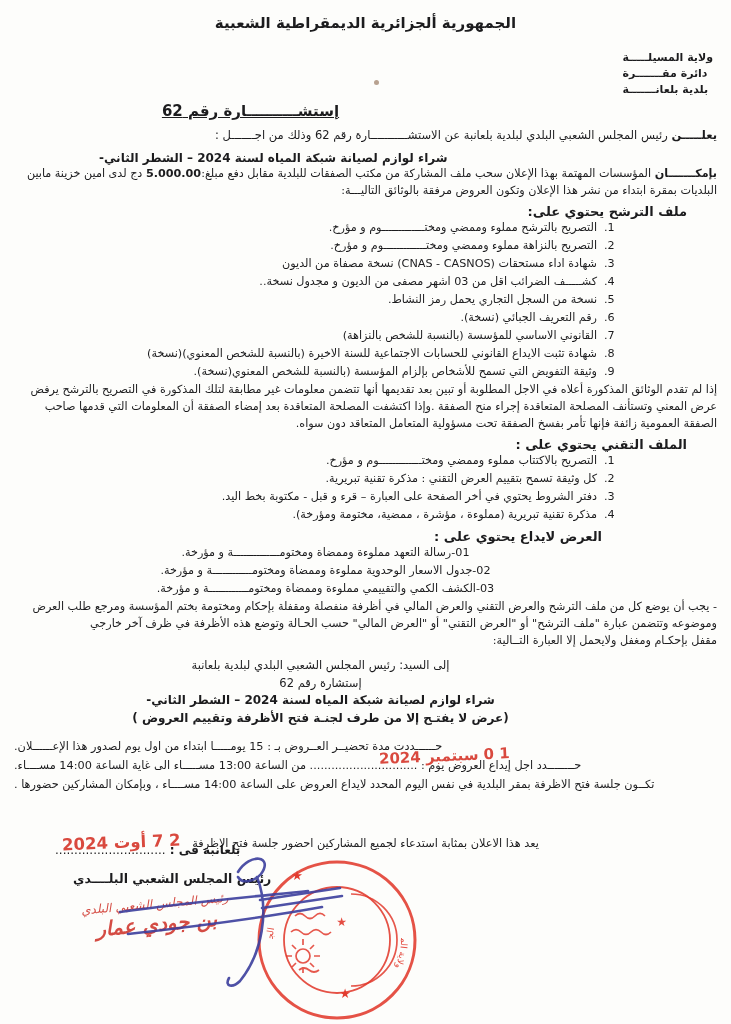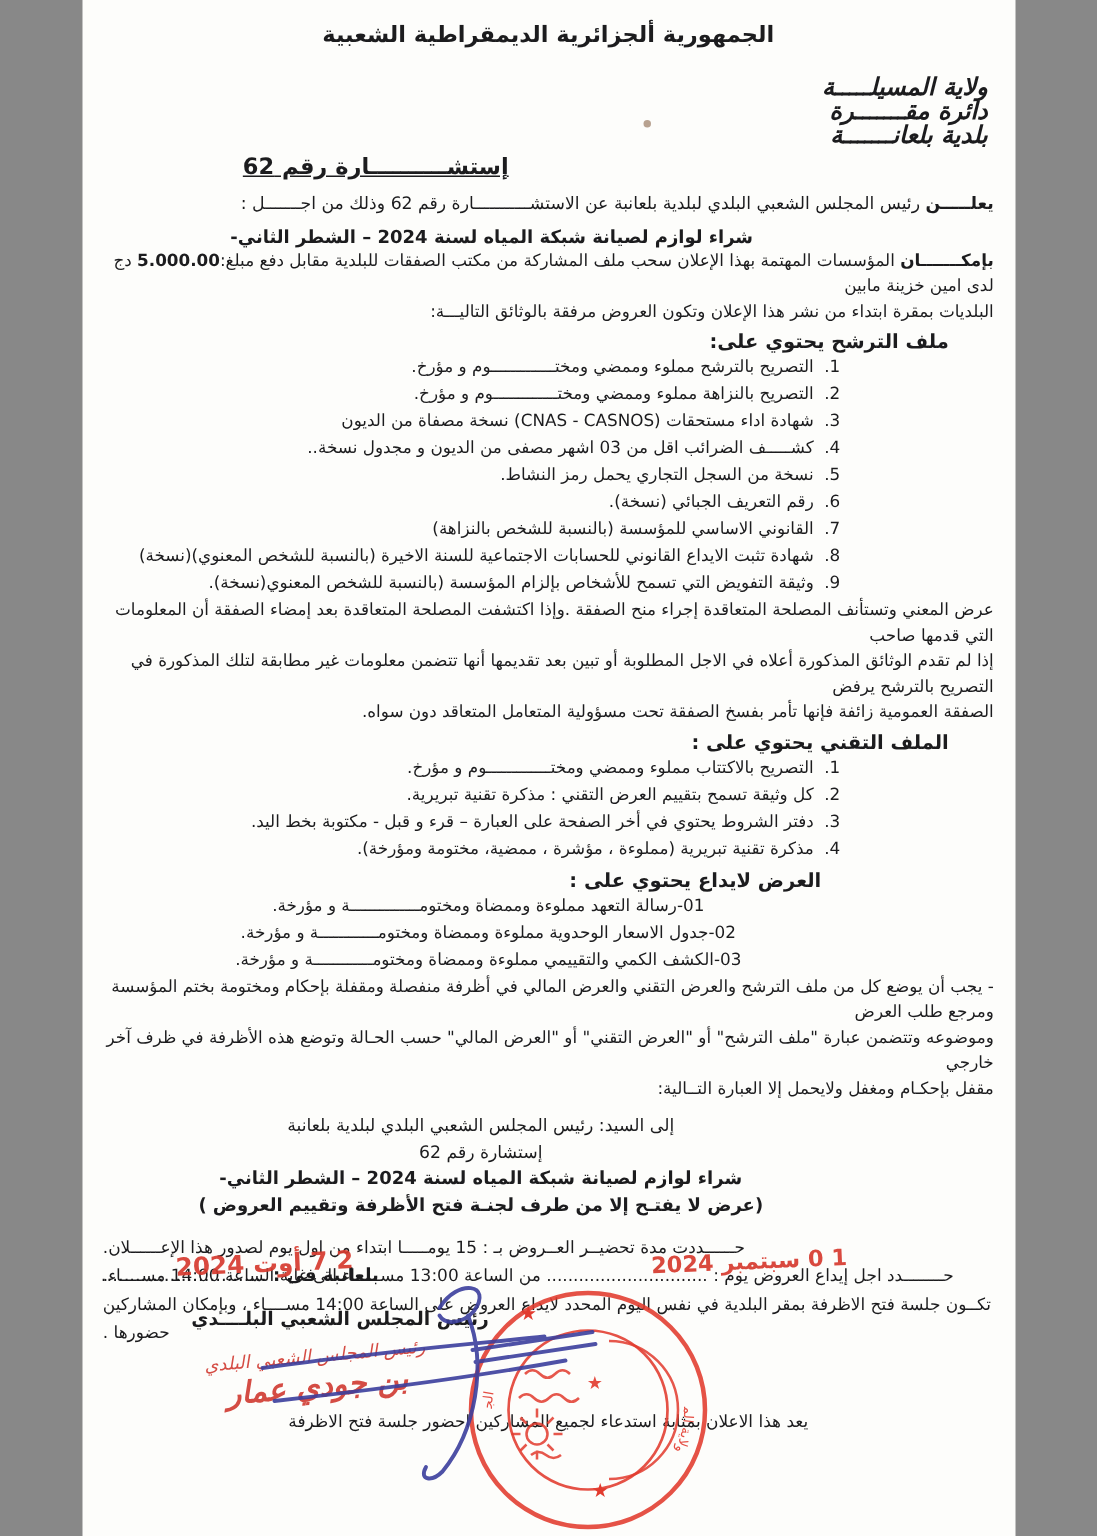--- a/index.html
+++ b/index.html
@@ -1,24 +1,24 @@
 <!DOCTYPE html>
 <html lang="ar" dir="rtl"><head>
 <meta charset="utf-8">
 <style>
   html,body{margin:0;padding:0;background:#888;}
   .page{
-    position:relative;width:622px;height:1024px;margin:0 auto;
+    position:relative;width:731px;height:1024px;margin:0 auto;
     background:#fdfdfb;color:#1c1c1e;overflow:hidden;
     font-family:"DejaVu Sans",sans-serif;direction:rtl;
   }
   .content{padding:10px 14px 0 14px;}
   .header{position:relative;height:88px;}
   .republic{padding-top:4px;text-align:center;font-weight:bold;font-size:15px;letter-spacing:.5px;}
-  .admin{position:absolute;top:40px;right:4px;text-align:right;font-weight:bold;font-size:16px;line-height:16px;font-style:italic;}
+  .admin{position:absolute;top:40px;right:4px;text-align:left;font-weight:bold;font-size:11px;line-height:16px;}
   .consult-title{margin-top:4px;text-align:center;transform:translateX(-115px);font-weight:bold;font-size:15px;text-decoration:underline;}
   .announce{margin-top:8px;font-size:11.5px;text-align:right;}
   .announce .lead{font-weight:bold;}
   .subject{margin-top:9px;padding-left:85px;text-align:left;font-weight:bold;font-size:12px;}
   .par{font-size:11.2px;line-height:17px;text-align:right;}
   .par .bold-lead{font-weight:bold;}
   .amount{font-weight:bold;}
   .line-center{text-align:right;}
   .heading{margin-top:5px;font-weight:bold;font-size:13px;padding-right:30px;}
   .heading.fin{padding-right:115px;}
@@ -117,22 +117,22 @@
           <span class="num">8.</span>
           <span>شهادة تثبت الايداع القانوني للحسابات الاجتماعية للسنة الاخيرة (بالنسبة للشخص المعنوي)(نسخة)</span>
         </div>
       <div class="li">
           <span class="num">9.</span>
           <span>وثيقة التفويض التي تسمح للأشخاص بإلزام المؤسسة (بالنسبة للشخص المعنوي(نسخة).</span>
         </div>
     </div>
 
     <div class="par">
+      <div>إذا لم تقدم الوثائق المذكورة أعلاه في الاجل المطلوبة أو تبين بعد تقديمها أنها تتضمن معلومات غير مطابقة لتلك المذكورة في التصريح بالترشح يرفض</div>
       <div>عرض المعني وتستأنف المصلحة المتعاقدة إجراء منح الصفقة .وإذا اكتشفت المصلحة المتعاقدة بعد إمضاء الصفقة أن المعلومات التي قدمها صاحب</div>
-      <div>إذا لم تقدم الوثائق المذكورة أعلاه في الاجل المطلوبة أو تبين بعد تقديمها أنها تتضمن معلومات غير مطابقة لتلك المذكورة في التصريح بالترشح يرفض</div>
       <div class="line-center">الصفقة العمومية زائفة فإنها تأمر بفسخ الصفقة تحت مسؤولية المتعامل المتعاقد دون سواه.</div>
     </div>
 
     <div class="heading">الملف التقني يحتوي على :</div>
     <div class="list">
       <div class="li">
           <span class="num">1.</span>
           <span>التصريح بالاكتتاب مملوء وممضي ومختـــــــــــــوم و مؤرخ.</span>
         </div>
       <div class="li">

